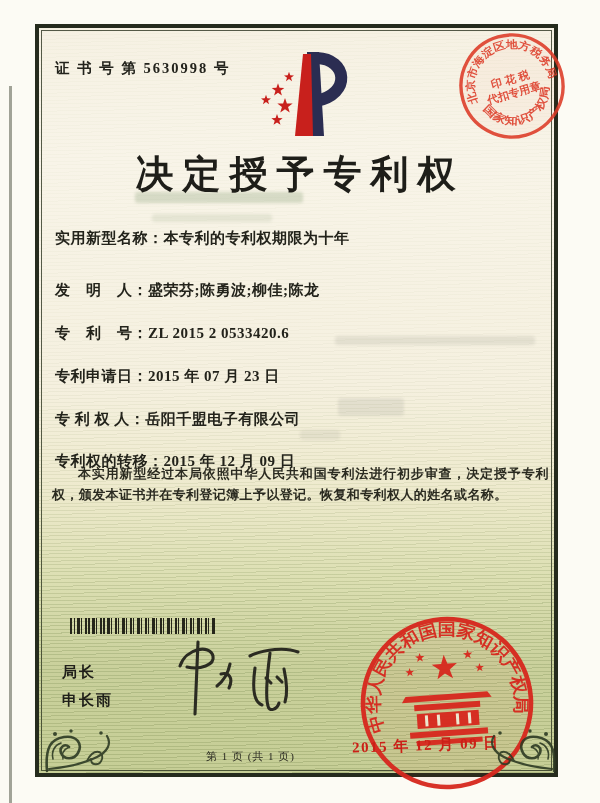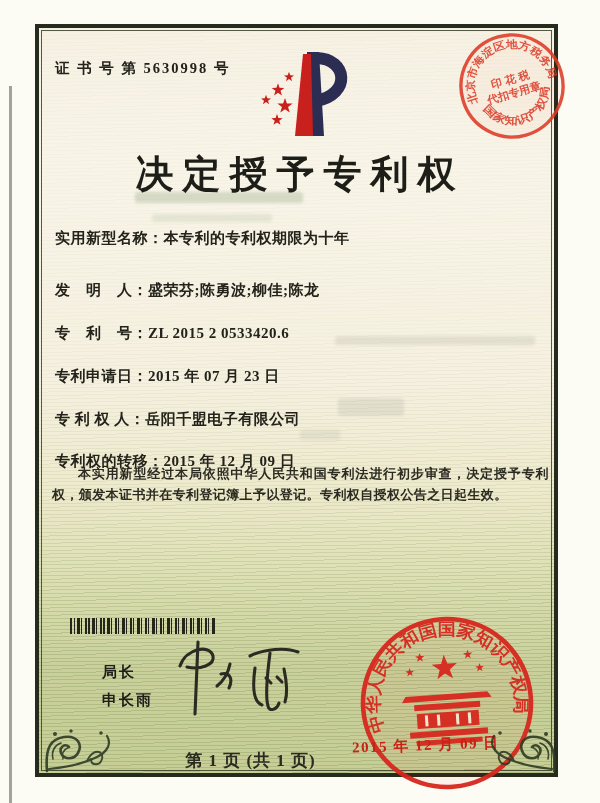--- a/index.html
+++ b/index.html
@@ -40,30 +40,30 @@
   .paras p { text-indent:2em; }
   .barcode { position:absolute; left:70px; top:618px; width:146px; height:16px;
     background:repeating-linear-gradient(90deg,
       #17170f 0 2px, transparent 2px 3.5px,
       #17170f 3.5px 4.5px, transparent 4.5px 7px,
       #17170f 7px 10px, transparent 10px 11.5px,
       #17170f 11.5px 12.5px, transparent 12.5px 15px);
     opacity:.92; }
   .signer { position:absolute; left:62px; top:658px;
     font-family:"Liberation Sans","DejaVu Sans",sans-serif; font-weight:bold;
-    font-size:15px; color:#20201a; line-height:28px; letter-spacing:2px;margin-left:40px; }
+    font-size:15px; color:#20201a; line-height:28px; letter-spacing:2px; }
   .sig-svg { position:absolute; left:158px; top:634px; }
   .seal { position:absolute; left:356px; top:612px; width:182px; height:182px; opacity:.95; }
   .seal-date { position:absolute; left:352px; top:736px; font-size:15px; font-weight:bold;
     color:#cb2017; letter-spacing:1.5px; transform:rotate(-2deg); white-space:nowrap; }
   .flourish { position:absolute; opacity:.9; }
   .flourish.bl { left:41px; top:689px; }
   .flourish.br { left:474px; top:689px; transform:scaleX(-1); }
   .footer { position:absolute; left:0; top:749px; width:501px; text-align:center;
-    font-size:17px; letter-spacing:1px; color:#2b2b22; font-weight:700; }
+    font-size:11px; letter-spacing:1px; color:#2b2b22; font-weight:400; }
   .tax-stamp { position:absolute; left:452px; top:26px; transform:rotate(-16deg); opacity:.88; }
   .smudge { position:absolute; border-radius:3px; filter:blur(1.6px); }
   .sm1 { left:135px; top:192px; width:168px; height:11px; background:rgba(140,162,122,.30); }
   .sm2 { left:152px; top:214px; width:120px; height:8px;  background:rgba(150,168,132,.18); }
   .sm3 { left:335px; top:336px; width:200px; height:9px;  background:rgba(135,135,125,.16); }
   .sm4 { left:338px; top:398px; width:66px;  height:18px; background:rgba(130,130,120,.14); }
   .sm5 { left:300px; top:430px; width:40px;  height:10px; background:rgba(130,130,120,.12); }
 </style>
 </head>
 <body>
@@ -132,21 +132,21 @@
   </div>
   <div class="field-row" style="top:181px;">
     <span class="lbl">专 利 权 人：</span><span class="val">岳阳千盟电子有限公司</span>
   </div>
   <div class="field-row" style="top:223px;">
     <span class="lbl">专利权的转移：</span><span class="val">2015 年 12 月 09 日</span>
   </div>
 </div>
 
 <div class="paras">
-  <p>本实用新型经过本局依照中华人民共和国专利法进行初步审查，决定授予专利权，颁发本证书并在专利登记簿上予以登记。专利权自授权公告之日起生效。</p>
+  <p>本实用新型经过本局依照中华人民共和国专利法进行初步审查，决定授予专利权，颁发本证书并在专利登记簿上予以登记。恢复和专利权人的姓名或名称。</p>
 </div>
 
 <div class="barcode"></div>
 
 <div class="signer">
   <div>局长</div>
   <div>申长雨</div>
 </div>
 
 <svg class="sig-svg" width="155" height="98" viewBox="0 0 155 98">

